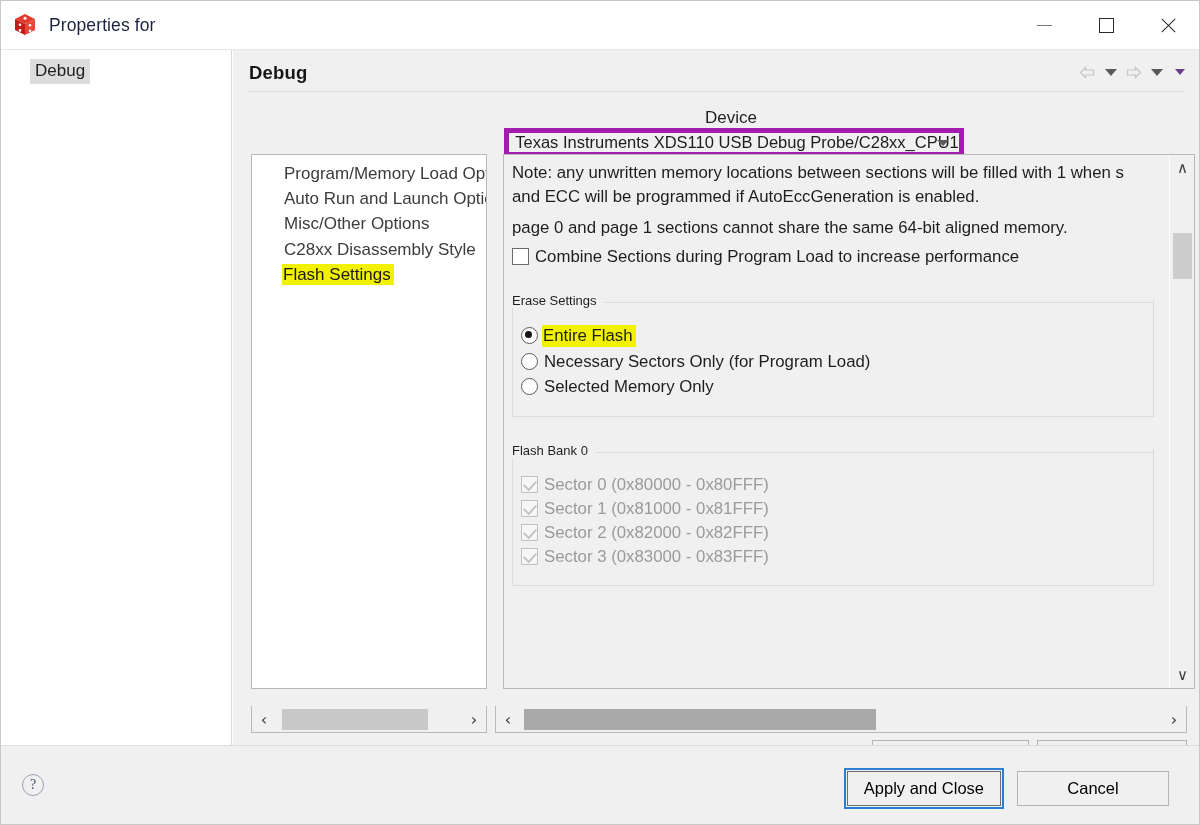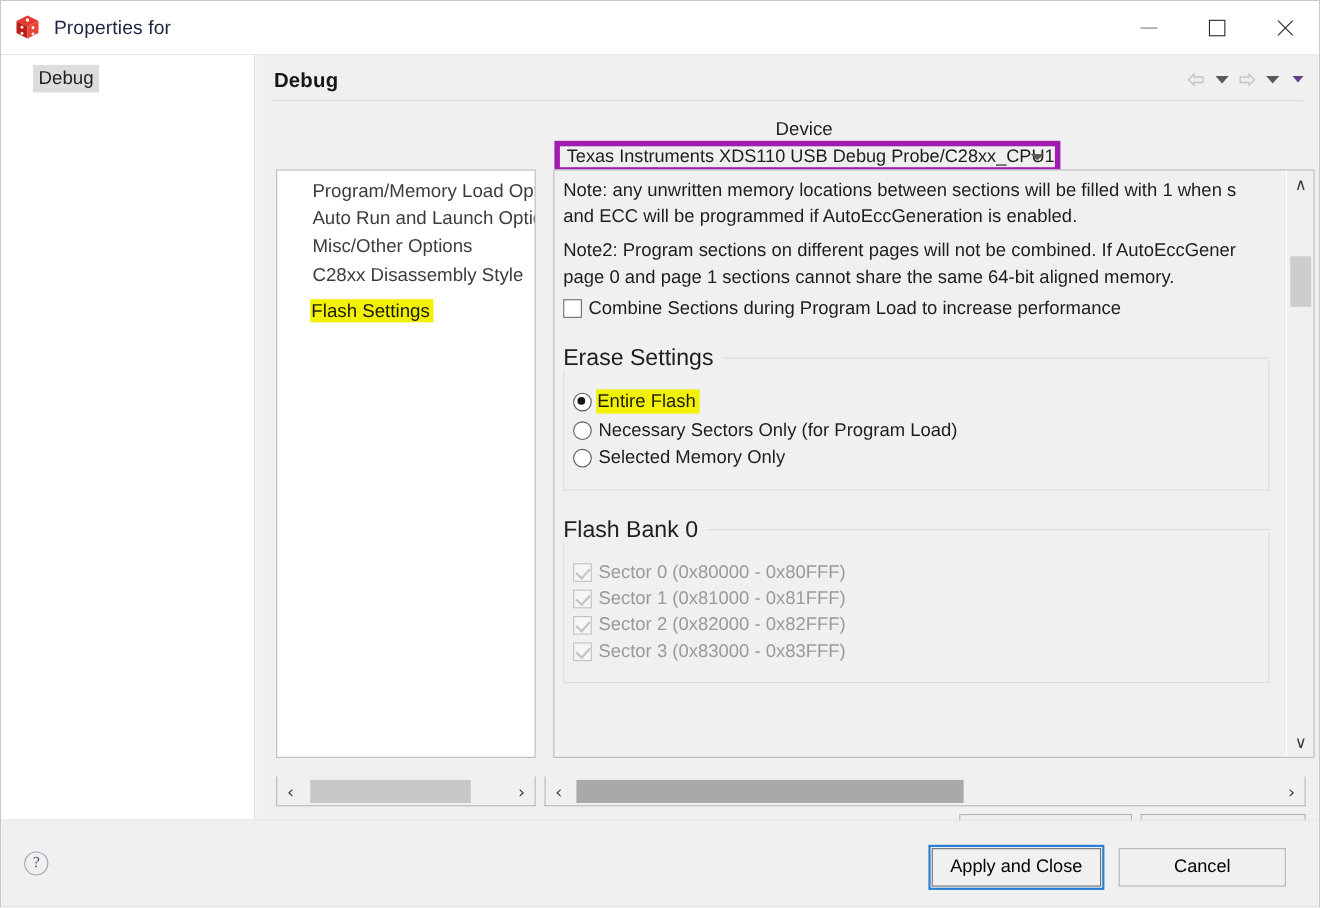--- a/index.html
+++ b/index.html
@@ -156,21 +156,20 @@
   }
   .list-inner { position: absolute; left: 0; top: 6px; width: 100%; }
   .opt-item {
     font-size: 17px; color: #3c3c3c;
     padding: 2.5px 0 2.5px 32px;
     white-space: nowrap;
     line-height: 1.2;
   }
   .opt-item.hl {
     color: #1a1a1a;
-    margin-top: 8px;
   }
   .hl-mark {
     background: #f2f200;
     padding: 1px 3px 1px 1px;
     margin-left: -2px;
   }
   .list-hscroll {
     position: absolute; left: 18px; top: 656px;
     width: 236px; height: 27px;
     background: #f0f0f0;
@@ -233,21 +232,21 @@
     border-width: 0 2px 2px 0;
     transform: rotate(42deg);
   }
   .chk-label { font-size: 16.8px; color: #1e1e1e; white-space: nowrap; }
 
   .group {
     position: relative;
     margin: 24px 10px 0 0;
   }
   .group-title {
-    font-size: 21px; color: #1e1e1e;
+    font-size: 13px; color: #1e1e1e;
     position: relative; z-index: 2;
     background: #f0f0f0;
     display: inline-block;
     padding-right: 8px;
   }
   .group-rule {
     position: absolute; left: 0; right: 0; top: 11px;
     border-top: 1px solid #dcdcdc;
     z-index: 1;
   }
@@ -466,21 +465,20 @@
       </div>
       <div class="sb-arrow">›</div>
     </div>
 
     <div class="detail-pane">
       <div class="detail-body">
 
         <div class="note-line">Note: any unwritten memory locations between sections will be filled with 1 when s</div>
         <div class="note-line">and ECC will be programmed if AutoEccGeneration is enabled.</div>
         <div class="note-gap"></div>
-        <div class="note-line">Note2: Program sections on different pages will not be combined. If AutoEccGener</div>
         <div class="note-line">page 0 and page 1 sections cannot share the same 64-bit aligned memory.</div>
 
         <div class="chk-row">
           <span class="chkbox"></span>
           <span class="chk-label">Combine Sections during Program Load to increase performance</span>
         </div>
 
         <div class="group">
           <span class="group-rule"></span>
           <span class="group-title">Erase Settings</span>

